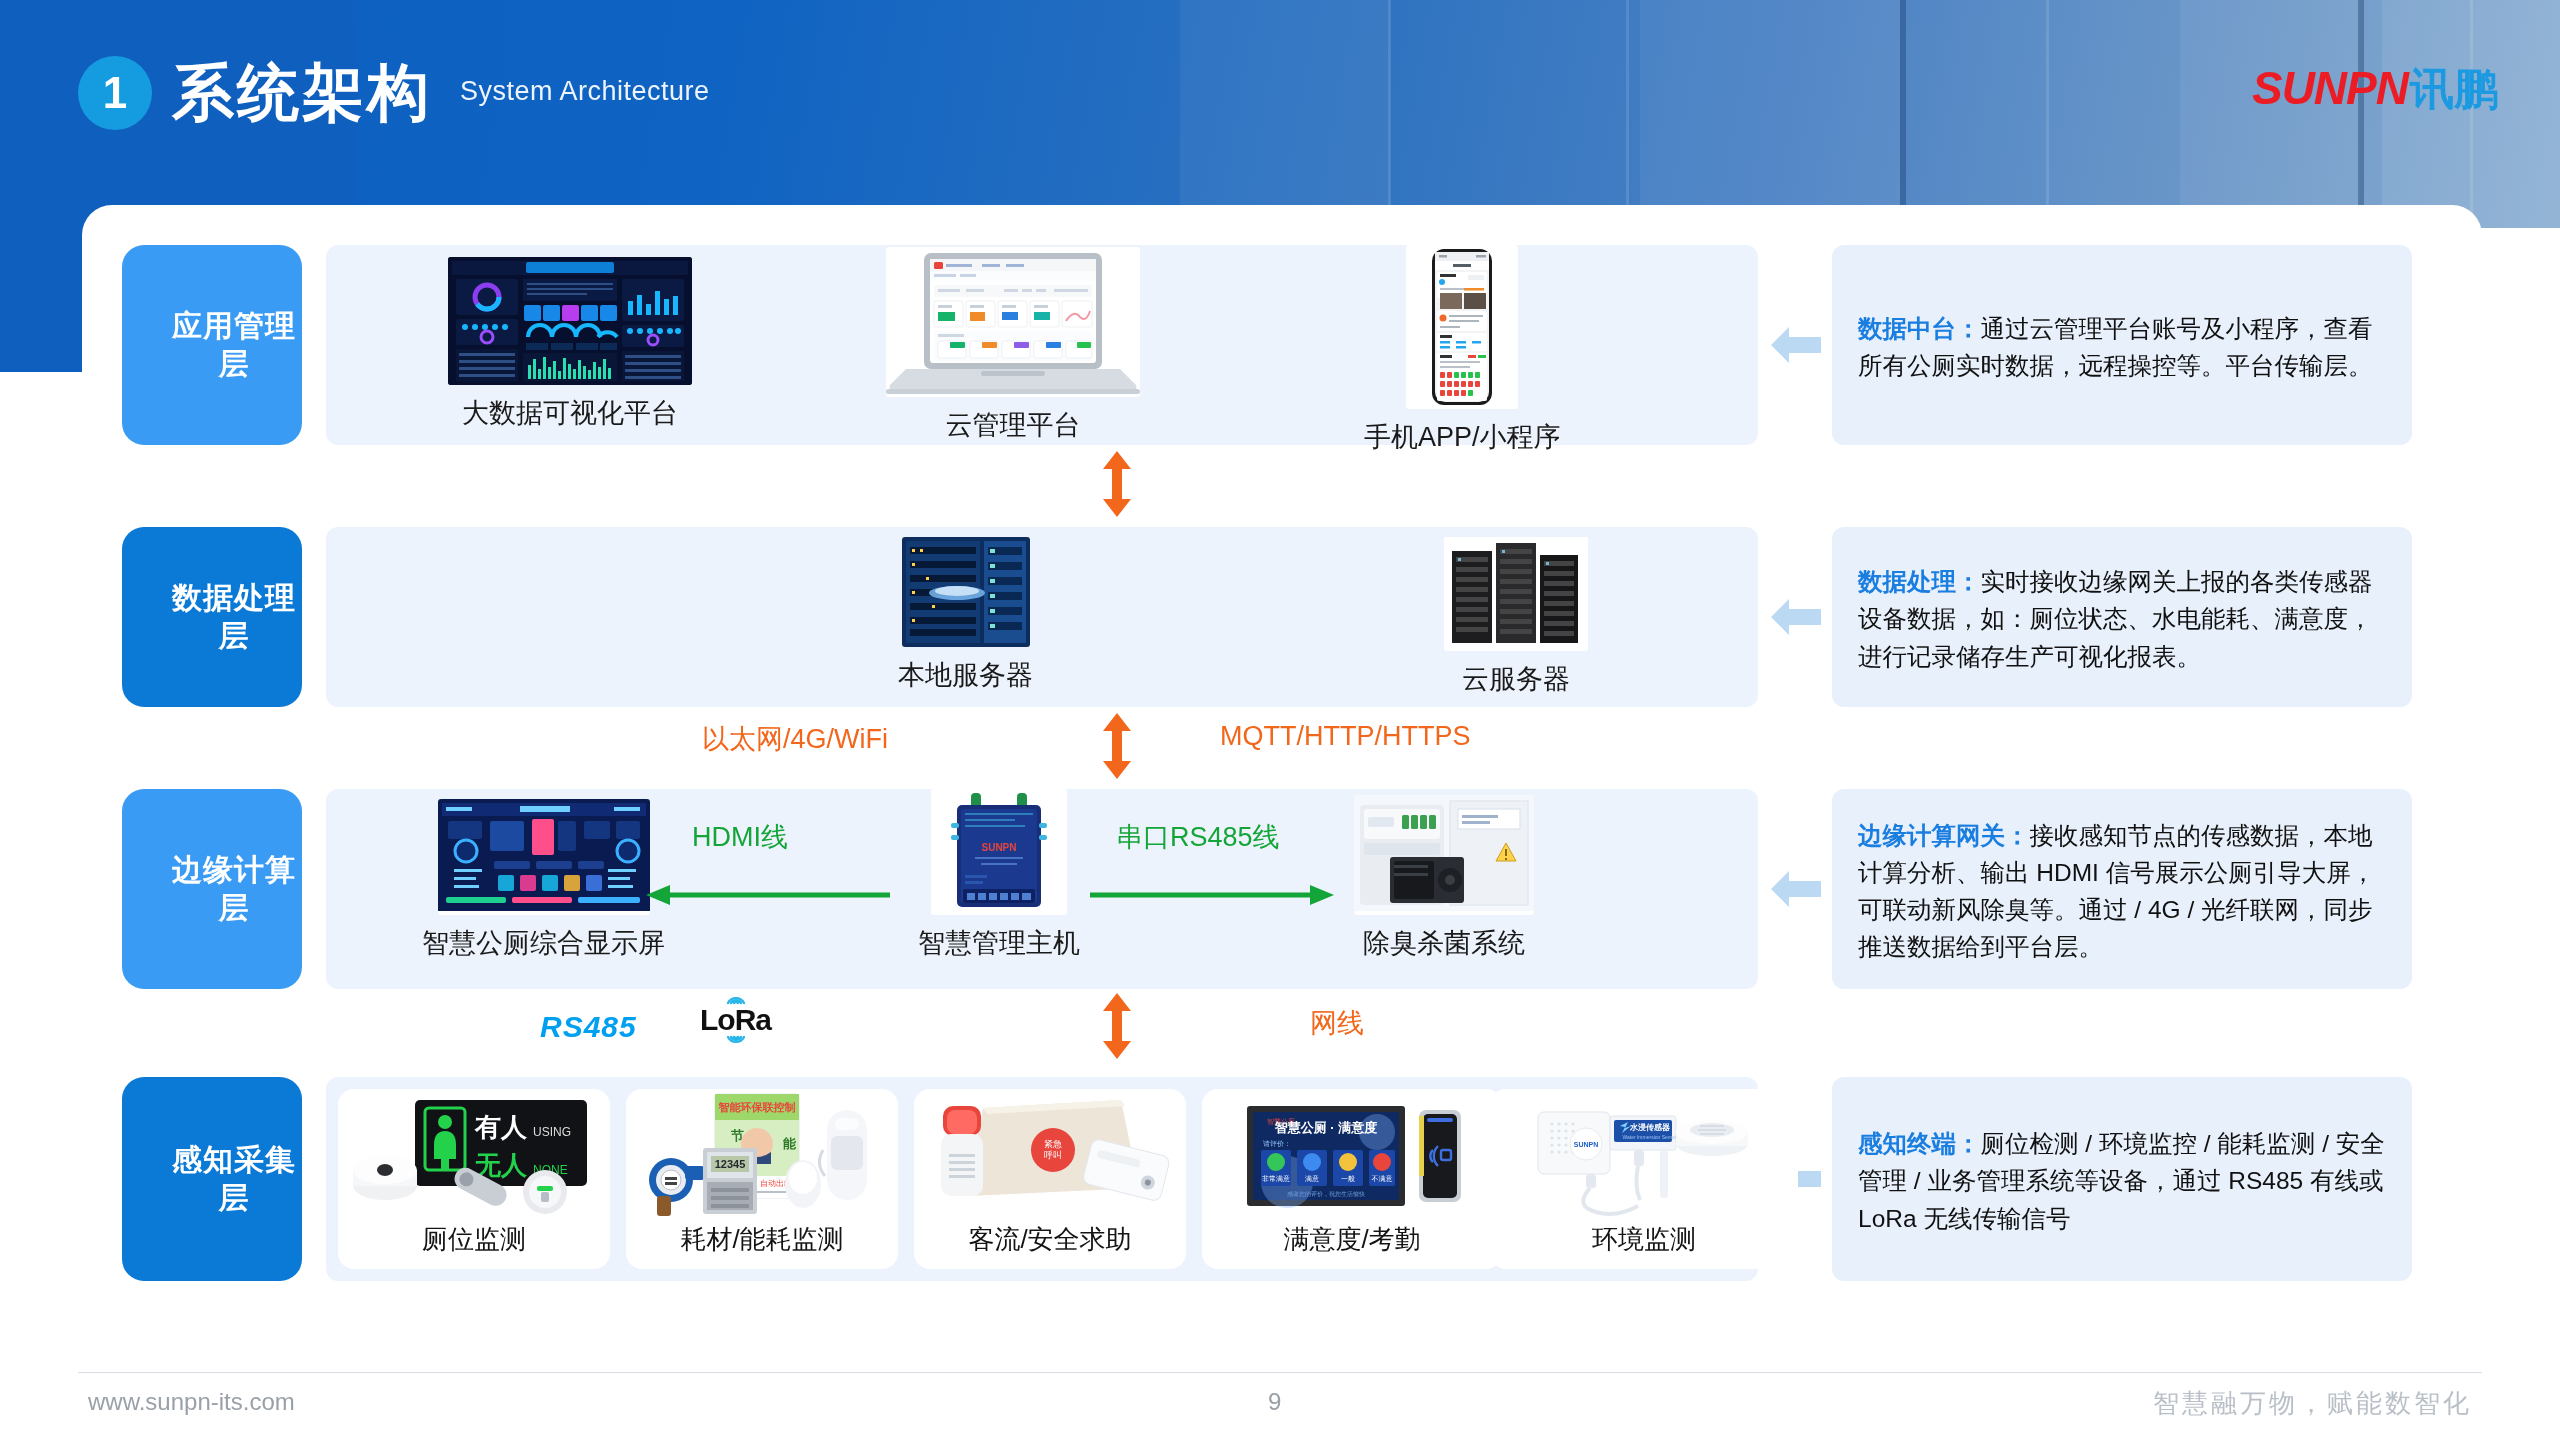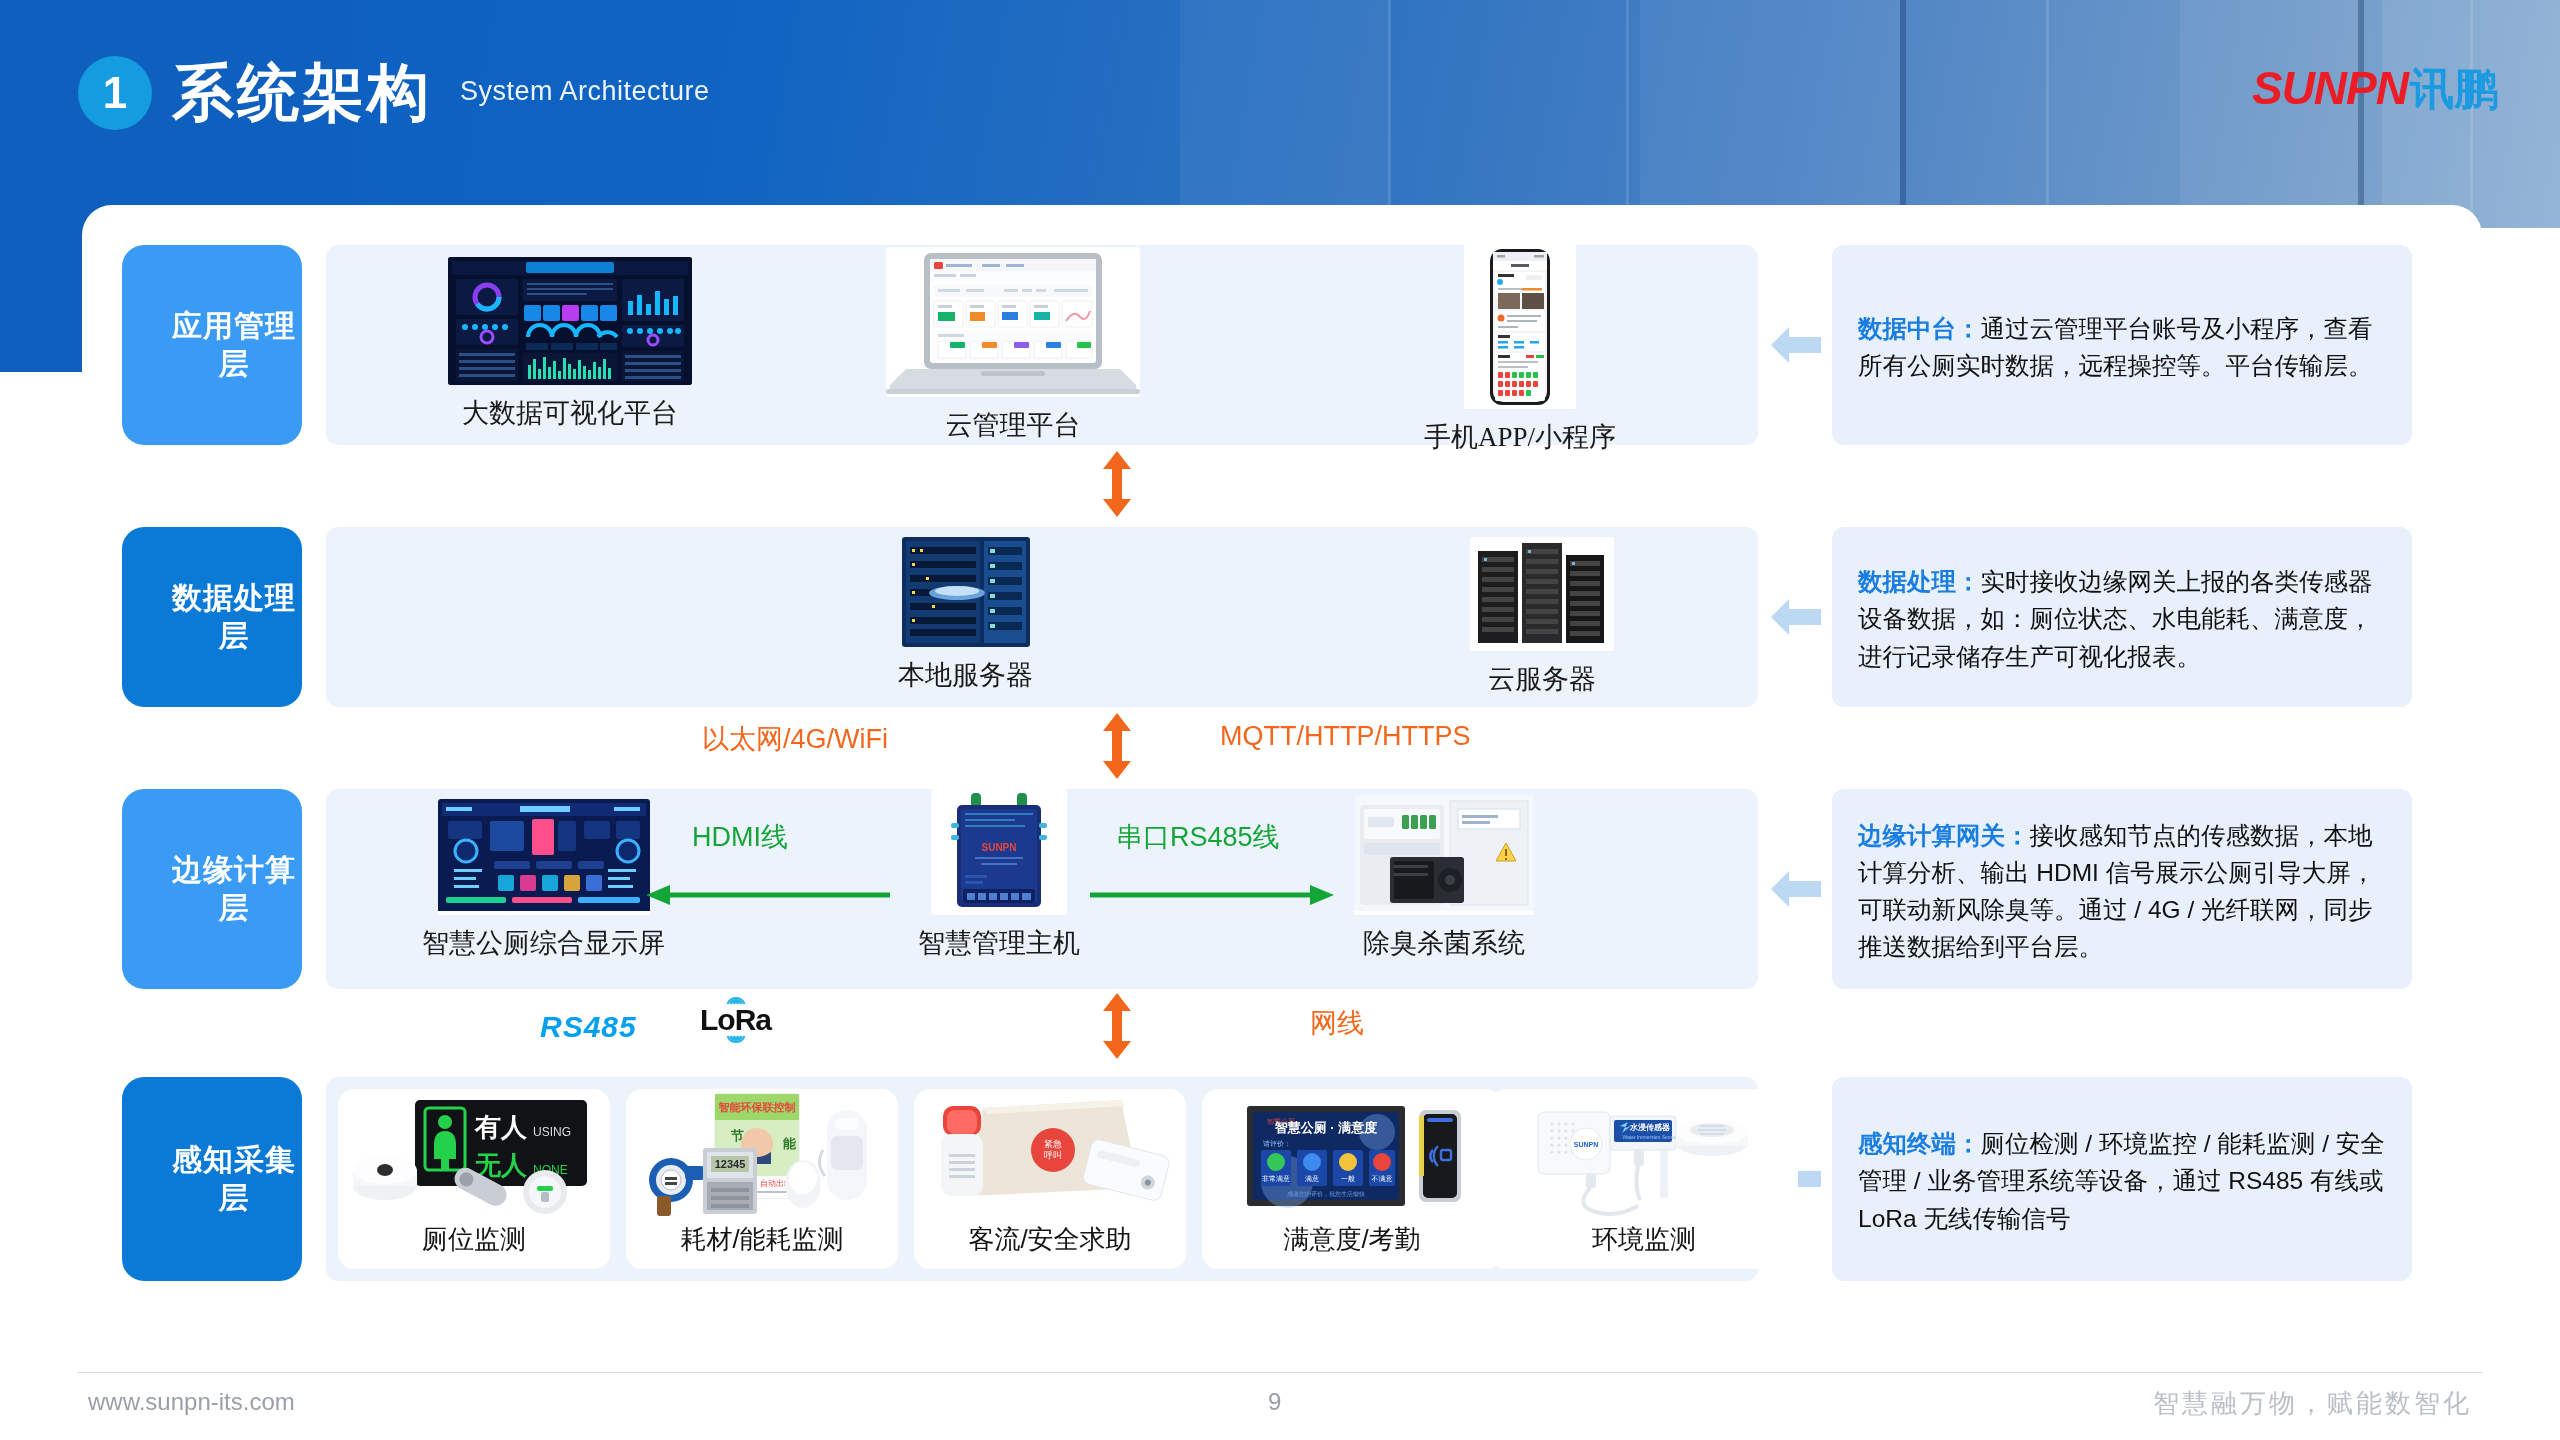--- a/index.html
+++ b/index.html
@@ -347,21 +347,21 @@
                 <rect x="177" y="98" width="56" height="3"></rect>
                 <rect x="177" y="105" width="56" height="3"></rect>
                 <rect x="177" y="112" width="56" height="3"></rect>
                 <rect x="177" y="119" width="56" height="3"></rect>
               </g>
           </svg>
         </div>
         <div class="node-label">大数据可视化平台</div>
       </div>
 
-      <div class="node" style="left:1098px; top:0px;font-family:Liberation Serif, serif;">
+      <div class="node" style="left:1038px; top:0px;">
         <div class="thumb">
           <svg class="art-phone" width="112" height="164" viewBox="0 0 112 164">
             <rect x="26" y="4" width="60" height="156" rx="12" fill="#1b1b1b"></rect>
             <rect x="29" y="7" width="54" height="150" rx="10" fill="#f3f4f6"></rect>
             <rect x="29" y="7" width="54" height="9" fill="#eef0f3"></rect>
             <g fill="#9aa3ae">
                 <rect x="33" y="10" width="8" height="2.5"></rect>
                 <rect x="70" y="10" width="10" height="2.5"></rect>
               </g>
             <rect x="29" y="16" width="54" height="9" fill="#ffffff"></rect>
@@ -494,21 +494,21 @@
                 <rect x="88" y="72" width="5" height="4"></rect>
                 <rect x="88" y="87" width="5" height="4"></rect>
               </g>
             <ellipse cx="55" cy="56" rx="28" ry="7" fill="#7ab8f0" opacity="0.85"></ellipse>
             <ellipse cx="55" cy="54" rx="22" ry="5" fill="#cfe6fb" opacity="0.9"></ellipse>
           </svg>
         </div>
         <div class="node-label">本地服务器</div>
       </div>
 
-      <div class="node" style="left:1144px; top:10px;text-align:right;">
+      <div class="node" style="left:1118px; top:10px;text-align:right;">
         <div class="thumb">
           <svg width="144" height="110" viewBox="0 0 144 110">
             <rect width="144" height="110" fill="#ffffff"></rect>
             <g>
               <rect x="8" y="14" width="40" height="92" fill="#1d1d1f"></rect>
               <rect x="52" y="6" width="40" height="100" fill="#2a2a2d"></rect>
               <rect x="96" y="18" width="38" height="88" fill="#171719"></rect>
               <g fill="#444">
                 <rect x="12" y="20" width="32" height="5"></rect>
                   <rect x="12" y="30" width="32" height="5"></rect>

